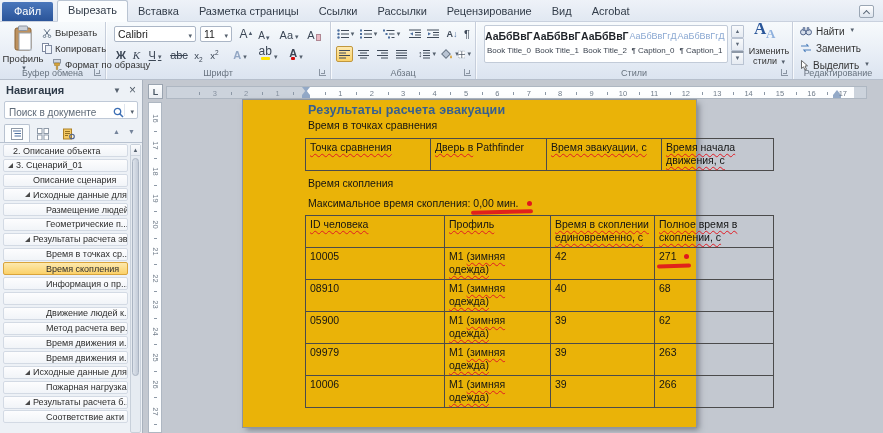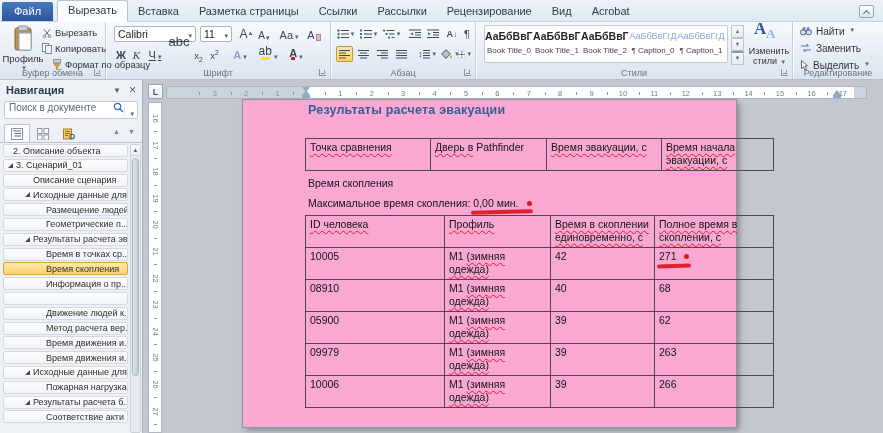--- a/index.html
+++ b/index.html
@@ -46,21 +46,21 @@
   .chgA .a1{position:absolute;left:7px;top:0;font-size:17px;font-weight:bold;color:#2b579a;font-family:"Liberation Serif",serif}
   .chgA .a2{position:absolute;left:19px;top:5px;font-size:13px;font-weight:bold;color:#8fb0dd;font-family:"Liberation Serif",serif}
   
   .erow{position:absolute;left:7px;display:flex;align-items:flex-start;gap:4px;font-size:10px;color:#333;white-space:nowrap}
 
   
   .navpane{position:absolute;left:0;top:80px;width:143px;bottom:0;background:#edf1f6;border-right:1px solid #a8b1bd}
   .ntitle{position:absolute;top:4px;left:6px;font-size:11px;font-weight:bold;color:#2f3b49}
   .nopt{position:absolute;top:6px;right:21px;font-size:8px;color:#55606d}
   .nclose{position:absolute;top:3px;right:6px;font-size:12px;color:#55606d}
-  .nsearch{position:absolute;top:21px;left:4px;right:4px;height:18px;background:#fff;border:1px solid #bfc9d7;border-radius:2px;display:flex;align-items:flex-start}
+  .nsearch{position:absolute;top:21px;left:4px;right:4px;height:18px;background:#fff;border:1px solid #bfc9d7;border-radius:2px;display:flex;align-items:flex-end}
   .nsearch input{flex:1;border:0;outline:0;font-size:10px;color:#444;background:transparent;padding:0 4px;font-family:inherit;min-width:0}
   .nsearch input::placeholder{color:#5e6a78;opacity:1}
   .nsdiv{width:1px;align-self:stretch;background:#dfe5ee;margin:2px 0}
   .ntabs{position:absolute;top:44px;left:4px;height:19px;display:flex}
   .ntab{width:26px;height:19px;display:flex;align-items:center;justify-content:center;border:1px solid transparent}
   .ntab.active{background:#fbfdfe;border-color:#b8c2d0;border-bottom-color:#fbfdfe;border-radius:2px 2px 0 0}
   .nupdown{position:absolute;top:48px;font-size:7px;color:#74839a}
   .ntabline{position:absolute;top:62px;left:0;right:0;border-bottom:1px solid #b8c2d0}
   .nlist{position:absolute;top:64px;left:3px;right:14px;bottom:0;overflow:hidden}
   .nav-item{position:relative;height:13px;margin-bottom:1.8px;background:linear-gradient(#fdfdfe,#f1f4f8);border:1px solid #d3dae4;border-radius:2px;font-size:9px;color:#2e2e2e;display:flex;align-items:center;white-space:nowrap;overflow:hidden}
@@ -80,21 +80,21 @@
   .hnum{position:absolute;top:2px;font-size:7.5px;color:#707c8a;transform:translateX(-50%)}
   .htick{position:absolute;top:5px;width:1px;height:3px;background:#8c98a6}
   .vruler{position:absolute;left:148px;top:102px;width:14px;height:331px;background:#fdfeff;border:1px solid #aeb7c2;overflow:hidden}
   .vnum{position:absolute;left:2px;font-size:7.5px;color:#707c8a;transform:rotate(90deg)}
   .vtick{position:absolute;left:5px;height:1px;width:3px;background:#8c98a6}
   .imark{position:absolute}
   .tri-dn{width:0;height:0;border-left:4px solid transparent;border-right:4px solid transparent;border-top:5px solid #93a9c7}
   .tri-up{width:0;height:0;border-left:4px solid transparent;border-right:4px solid transparent;border-bottom:5px solid #93a9c7}
   .mbox{width:8px;height:3px;background:#93a9c7}
 
-  .page{position:absolute;left:243px;top:100px;width:493px;height:327px;background:#f9a8d4;box-shadow:0 0 0 1px #8f969f,3px 3px 6px rgba(55,60,68,.5)}
+  .page{position:absolute;left:243px;top:100px;width:453px;height:327px;background:#eab308;box-shadow:0 0 0 1px #8f969f,3px 3px 6px rgba(55,60,68,.5)}
   .h1{position:absolute;top:3px;left:65px;font-size:12.5px;font-weight:bold;color:#365f91;letter-spacing:.2px}
   .p{position:absolute;left:65px;font-size:10.5px;color:#141414}
   .p1{top:19px}.p2{top:77px}.p3{top:97px}
   table.t{position:absolute;left:62px;border-collapse:collapse;table-layout:fixed;width:468px}
   .t td,.t th{border:1px solid #4b4b4b;font-size:10.5px;font-weight:normal;text-align:left;padding:2px 4px 3px;vertical-align:top;color:#141414;line-height:13px}
   .t1{top:38px}.t1 td{height:32px}
   .t2{top:115px}.t2 th{height:31px}.t2 td{height:20px}
   .sq{text-decoration:underline;text-decoration-style:wavy;text-decoration-color:#e01b24;text-decoration-thickness:1px;text-underline-offset:2px;text-decoration-skip-ink:none}
   .rmark{position:relative;display:inline-block}
   .rmark .mk{position:absolute;left:-2px;bottom:-4px;height:3.5px;border-radius:2px;background:#e0161d;transform:rotate(-1.5deg);opacity:.92}
@@ -188,21 +188,21 @@
 
       <div class="glyphbtn" style="left:8px;top:24px;width:14px;font-weight:bold">
           <span>Ж</span>
         </div>
       <div class="glyphbtn" style="left:24px;top:24px;width:13px;font-style:italic;font-family:'Liberation Serif',serif">
           <span>К</span>
         </div>
       <div class="glyphbtn dd" style="left:39px;top:24px;width:20px;text-decoration:underline">
           <span>Ч</span>
         </div>
-      <div class="glyphbtn" style="left:63px;top:12px;width:20px;font-size:13px;text-decoration:line-through">
+      <div class="glyphbtn" style="left:63px;top:24px;width:20px;font-size:11px;text-decoration:line-through">
           <span>abc</span>
         </div>
       <div class="glyphbtn" style="left:85px;top:24px;width:15px;font-size:9.5px">
           <span>x</span>
           <span style="font-size:6.5px;margin-bottom:-2px">2</span>
         </div>
       <div class="glyphbtn" style="left:101px;top:24px;width:15px;font-size:9.5px">
           <span>x</span>
           <span style="font-size:6.5px;margin-bottom:5px">2</span>
         </div>
@@ -558,34 +558,35 @@
       <span class="vtick" style="top: 187.9px;"></span>
       <span class="vtick" style="top: 214.5px;"></span>
       <span class="vtick" style="top: 241.1px;"></span>
       <span class="vtick" style="top: 267.7px;"></span>
       <span class="vtick" style="top: 294.3px;"></span>
       <span class="vtick" style="top: 320.9px;"></span>
     </div>
 
   <div class="page">
     <div class="h1">Результаты расчета эвакуации</div>
+    <div class="p p1">Время в точках сравнения</div>
 
     <table class="t t1">
       <colgroup>
           <col style="width:125px">
           <col style="width:116px">
           <col style="width:115px">
           <col style="width:112px">
         </colgroup>
       <tbody>
           <tr>
         <td><span class="sq">Точка сравнения</span></td>
         <td><span class="sq">Дверь в</span><span> Pathfinder</span></td>
         <td><span class="sq">Время эвакуации, с</span></td>
-        <td><span class="sq">Время начала эвакуации, с</span></td>
+        <td><span class="sq">Время начала движения, с</span></td>
       </tr>
     </tbody>
       </table>
 
     <div class="p p2">Время скопления</div>
     <div class="p p3">
       <span>Максимальное время скопления: </span><span class="rmark"><span>0,00 мин.</span><i class="mk" style="width:62px"></i></span><span class="rdot" style="margin-left:9px"></span>
     </div>
 
     <table class="t t2">

